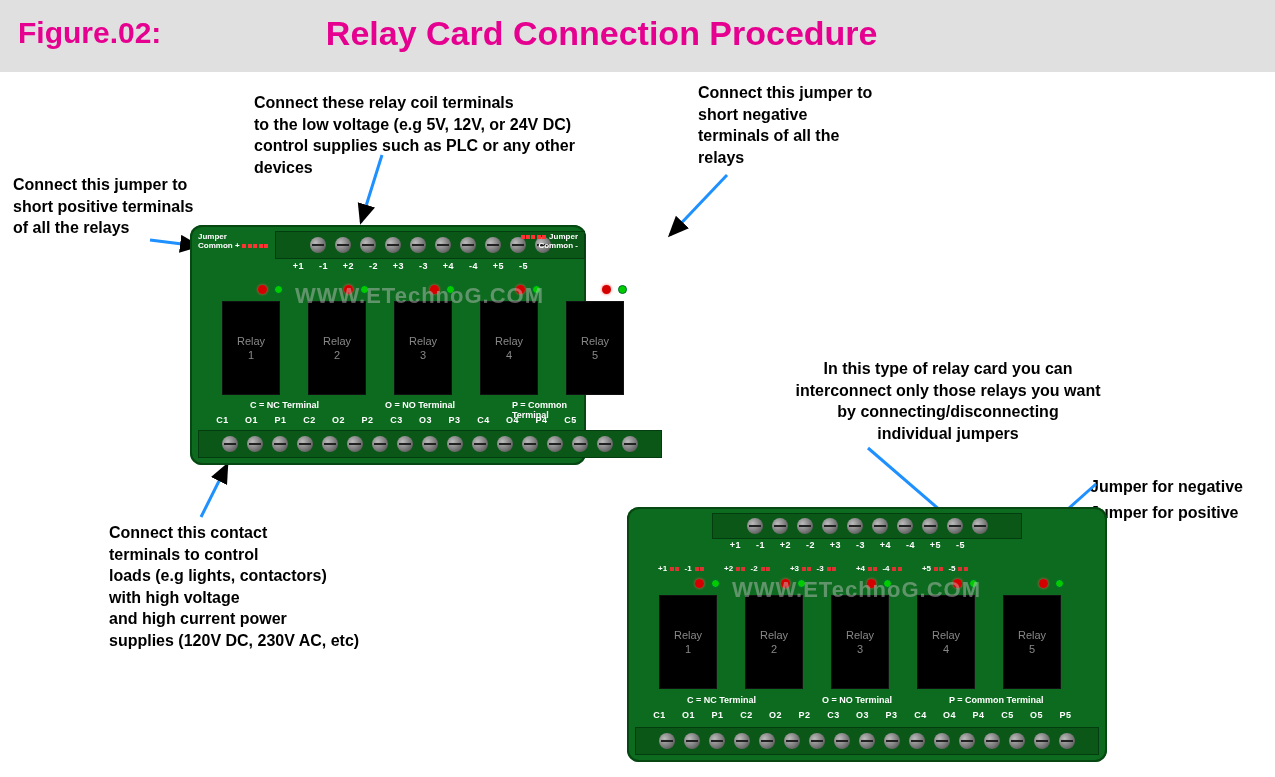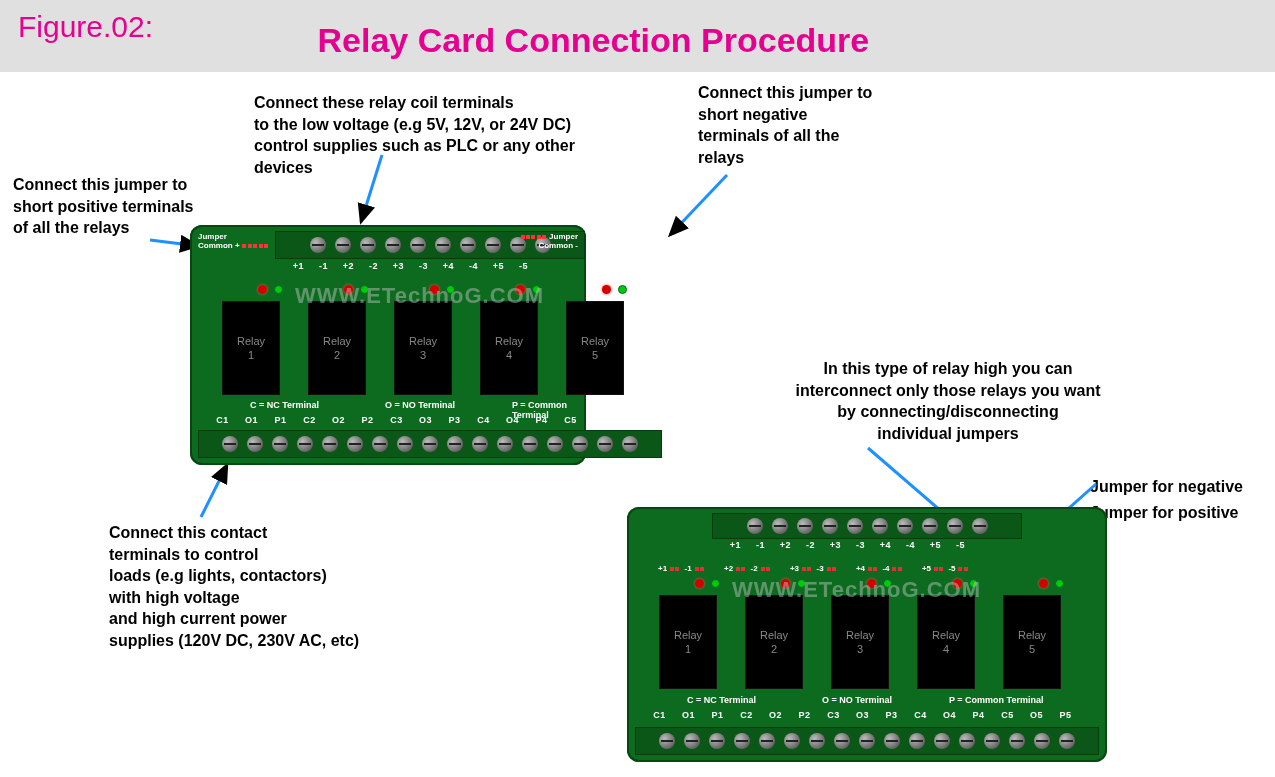--- a/index.html
+++ b/index.html
@@ -1,19 +1,19 @@
 <!DOCTYPE html>
 <html><head>
 <meta charset="utf-8">
 <style>
   *{margin:0;padding:0;box-sizing:border-box;font-family:Verdana,Arial,sans-serif;}
   body{background:#fff;width:1275px;height:777px;position:relative;overflow:hidden;}
   .banner{background:#e0e0e0;padding:10px 0 10px 0;height:72px;}
-  .figlabel{color:#e60090;font-weight:normal;font-size:30px;display:inline-block;margin-left:18px;}
-  .title{color:#e60090;font-weight:bold;font-size:34px;display:inline-block;margin-left:160px;margin-top:11px;vertical-align:top;}
+  .figlabel{color:#e60090;font-weight:bold;font-size:30px;display:inline-block;margin-left:18px;margin-top:6px;}
+  .title{color:#e60090;font-weight:bold;font-size:34px;display:inline-block;margin-left:160px;margin-top:4px;vertical-align:top;}
   .ann{position:absolute;color:#000;font-size:16px;font-weight:bold;line-height:1.35;max-width:360px;}
   
   .arrow{position:absolute;stroke:#1e90ff;fill:none;stroke-width:3;}
   
   .card{position:absolute;background:#0d6b1f;border-radius:12px;box-shadow:inset 0 0 0 2px #064712;}
   .tstrip{position:absolute;background:#0a5718;border:1px solid #033d0f;display:flex;align-items:center;justify-content:center;}
   .screw{width:16px;height:16px;border-radius:50%;background:radial-gradient(circle at 35% 35%,#bbb,#666 70%,#333);margin:0 4.5px;display:inline-block;position:relative;}
   .screw::after{content:"";position:absolute;left:2px;right:2px;top:7px;height:2px;background:#222;}
   .lbls{position:absolute;color:#fff;font-size:9px;font-weight:bold;letter-spacing:0.5px;white-space:nowrap;}
   .lbls span{display:inline-block;width:25px;text-align:center;}
@@ -47,21 +47,21 @@
 <div class="ann" style="left: 698px; top: 82px; width: 200px; white-space: pre-line;">Connect this jumper to
 short negative
 terminals of all the
 relays</div>
 <div class="ann" style="left: 109px; top: 522px; width: 300px; white-space: pre-line;">Connect this contact
 terminals to control
 loads (e.g lights, contactors)
 with high voltage
 and high current power
 supplies (120V DC, 230V AC, etc)</div>
-<div class="ann" style="left: 768px; top: 358px; width: 360px; text-align: center; white-space: pre-line;">In this type of relay high you can
+<div class="ann" style="left: 768px; top: 358px; width: 360px; text-align: center; white-space: pre-line;">In this type of relay card you can
 interconnect only those relays you want
 by connecting/disconnecting
 individual jumpers</div>
 <div class="ann" style="left:1090px;top:476px">Jumper for negative</div>
 <div class="ann" style="left:1090px;top:502px">Jumper for positive</div>
 
 <svg width="1275" height="777" style="position:absolute;left:0;top:0;pointer-events:none">
   <defs>
       <marker id="ah" markerWidth="8" markerHeight="8" refX="6" refY="3" orient="auto">
         <polygon points="0,0 7,3 0,6"></polygon>

